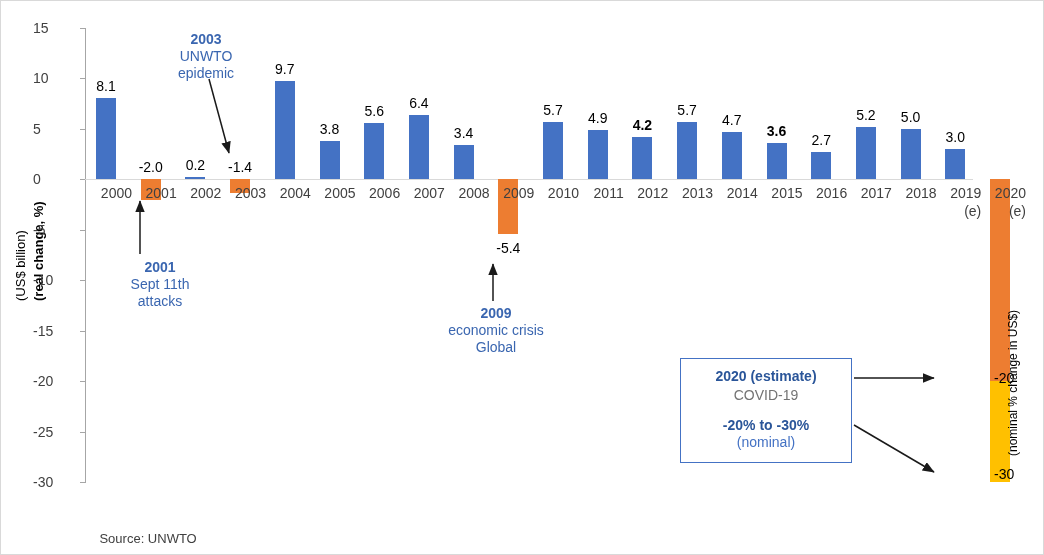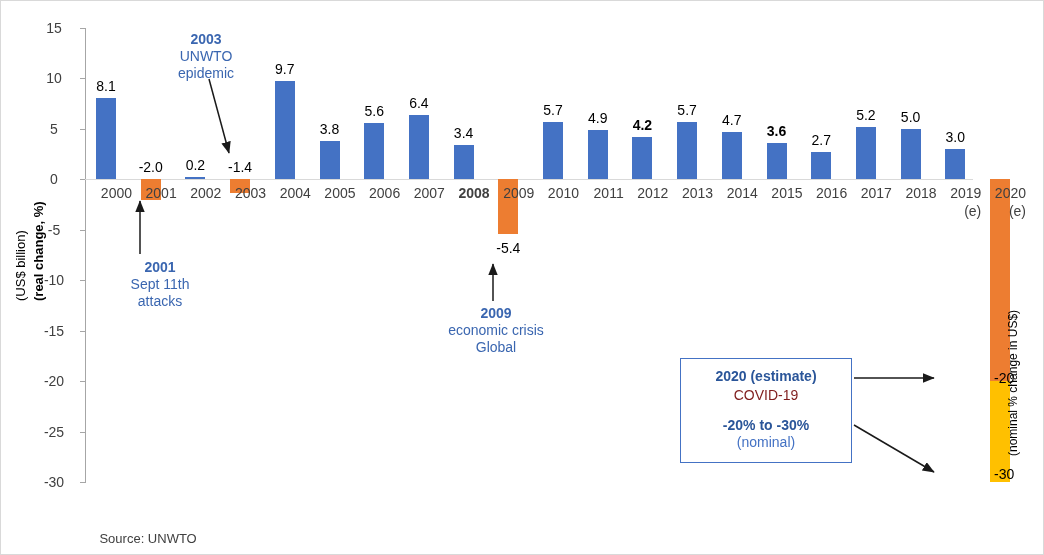--- a/index.html
+++ b/index.html
@@ -24,21 +24,21 @@
   .axis-line{
     position:absolute;left:0;top:0;
     width:1px;height:454px;background:#a6a6a6;
   }
   .tick{
     position:absolute;left:-5px;width:6px;height:1px;background:#a6a6a6;
   }
   .tick-label{
     position:absolute;
     right:16px;
-    text-align:center;
+    text-align:left;
     font-size:14px;color:#404040;
     line-height:1;
     white-space:nowrap;
   }
   .zero-line{
     position:absolute;left:0;
     width:888px;height:1px;background:#d9d9d9;
   }
 
   
@@ -92,21 +92,21 @@
     position:absolute;
     left:679px;top:357px;
     width:172px;height:105px;
     box-sizing:border-box;
     border:1.5px solid #4472c4;
     background:#ffffff;
     text-align:center;
     padding-top:9px;
   }
   #callout .l1{font-size:14px;font-weight:bold;color:#2a5599;line-height:1.25;}
-  #callout .l2{font-size:14px;color:#7f1d1d;line-height:1.3;}
+  #callout .l2{font-size:14px;color:#737373;line-height:1.3;}
   #callout .l3{font-size:14px;font-weight:bold;color:#2a5599;margin-top:13px;line-height:1.25;}
   #callout .l4{font-size:14px;color:#4472c4;line-height:1.25;}
 
   .endlabel{
     position:absolute;
     font-size:14px;color:#000000;
     white-space:nowrap;line-height:1;
   }
 
   #source{
@@ -179,21 +179,21 @@
       </div>
     <div id="catlabels">
         <div class="cat-label" style="left: -5px; width: 52px; top: 157.333px;"><span>2000</span></div>
         <div class="cat-label" style="left: 39.7px; width: 52px; top: 157.333px;"><span>2001</span></div>
         <div class="cat-label" style="left: 84.4px; width: 52px; top: 157.333px;"><span>2002</span></div>
         <div class="cat-label" style="left: 129.1px; width: 52px; top: 157.333px;"><span>2003</span></div>
         <div class="cat-label" style="left: 173.8px; width: 52px; top: 157.333px;"><span>2004</span></div>
         <div class="cat-label" style="left: 218.5px; width: 52px; top: 157.333px;"><span>2005</span></div>
         <div class="cat-label" style="left: 263.2px; width: 52px; top: 157.333px;"><span>2006</span></div>
         <div class="cat-label" style="left: 307.9px; width: 52px; top: 157.333px;"><span>2007</span></div>
-        <div class="cat-label" style="left: 352.6px; width: 52px; top: 157.333px; font-weight: bold;"><span>2008</span></div>
+        <div class="cat-label" style="left: 352.6px; width: 52px; top: 157.333px;"><span>2008</span></div>
         <div class="cat-label" style="left: 397.3px; width: 52px; top: 157.333px;"><span>2009</span></div>
         <div class="cat-label" style="left: 442px; width: 52px; top: 157.333px;"><span>2010</span></div>
         <div class="cat-label" style="left: 486.7px; width: 52px; top: 157.333px;"><span>2011</span></div>
         <div class="cat-label" style="left: 531.4px; width: 52px; top: 157.333px;"><span>2012</span></div>
         <div class="cat-label" style="left: 576.1px; width: 52px; top: 157.333px;"><span>2013</span></div>
         <div class="cat-label" style="left: 620.8px; width: 52px; top: 157.333px;"><span>2014</span></div>
         <div class="cat-label" style="left: 665.5px; width: 52px; top: 157.333px;"><span>2015</span></div>
         <div class="cat-label" style="left: 710.2px; width: 52px; top: 157.333px;"><span>2016</span></div>
         <div class="cat-label" style="left: 754.9px; width: 52px; top: 157.333px;"><span>2017</span></div>
         <div class="cat-label" style="left: 799.6px; width: 52px; top: 157.333px;"><span>2018</span></div>

